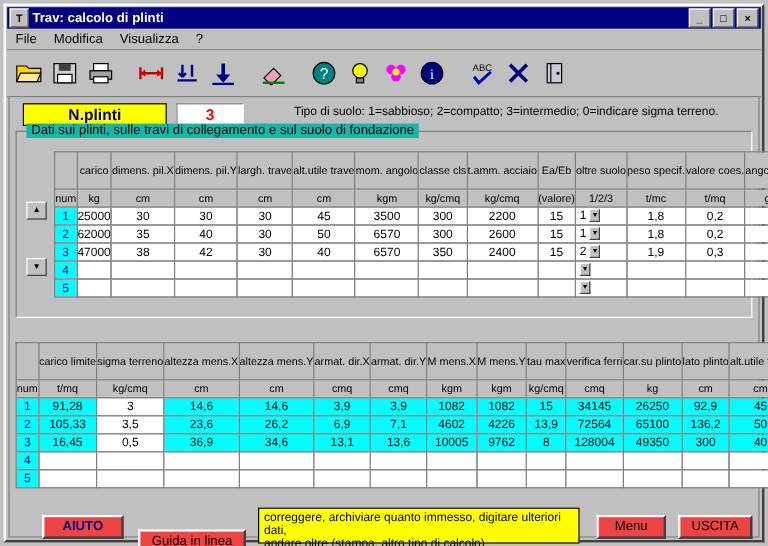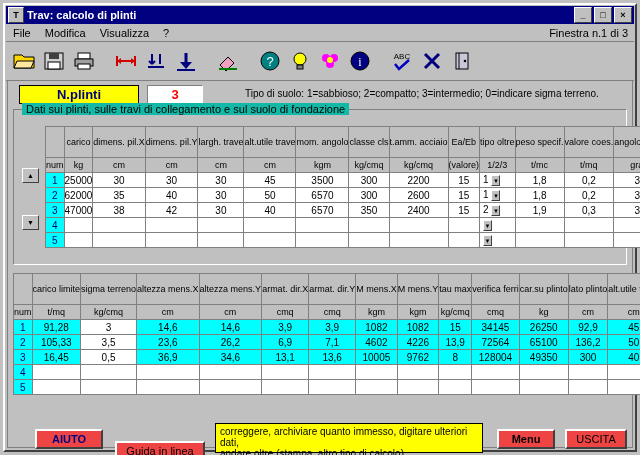--- a/index.html
+++ b/index.html
@@ -61,21 +61,21 @@
   }
   .tool{
     width:28px;height:28px;margin-right:2px;
     display:flex;align-items:center;justify-content:center;
     font-size:15px;
   }
   .tool.sep{width:10px;}
   
   .nplinti-row{
     position:absolute;left:14px;top:80px;width:240px;height:20px;
-    display:flex;align-items:flex-start;
+    display:flex;align-items:center;
   }
   .nplinti-label{
     width:120px;height:19px;background:#ffff00;
     border:1px solid #000;
     display:flex;align-items:center;justify-content:center;
     font-weight:bold;font-size:13px;color:#000080;
     box-sizing:border-box;
   }
   .nplinti-value{
     margin-left:8px;width:56px;height:19px;background:#fff;
@@ -118,34 +118,34 @@
   .sbtn{
     width:17px;height:15px;background:#c0c0c0;
     border-top:1px solid #fff;border-left:1px solid #fff;
     border-right:1px solid #404040;border-bottom:1px solid #404040;
     display:flex;align-items:center;justify-content:center;font-size:7px;
     box-sizing:border-box;
   }
   .sbtn.down{position:absolute;top:47px;}
   
   .tbl2-wrap{
-    position:absolute;left:8px;top:268px;width:614px;height:140px;
+    position:absolute;left:8px;top:280px;width:614px;height:140px;
   }
   
   .btn{
     background:#ef4444;
     border-top:2px solid #fff;border-left:2px solid #fff;
     border-right:2px solid #404040;border-bottom:2px solid #404040;
     display:flex;align-items:center;justify-content:center;
     font-size:11px;box-sizing:border-box;color:#000080;font-weight:bold;
   }
   .btn.plain{color:#000;font-weight:normal;}
   #aiuto-button{position:absolute;left:30px;top:424px;width:68px;height:20px;}
   #guida-button{position:absolute;left:110px;top:436px;width:90px;height:20px;}
-  #menu-button{position:absolute;left:492px;top:424px;width:58px;height:20px;color:#000;font-weight:bold;}
+  #menu-button{position:absolute;left:492px;top:424px;width:58px;height:20px;color:#000;font-weight:normal;}
   #uscita-button{position:absolute;left:560px;top:424px;width:62px;height:20px;color:#000;font-weight:normal;}
   .msgbox{
     position:absolute;left:210px;top:418px;width:268px;height:30px;
     background:#ffff00;border:1px solid #000;
     font-size:10px;padding:2px 4px;box-sizing:border-box;line-height:11px;
     color:#000;
   }
   .dd{
     display:inline-block;width:9px;height:11px;background:#c0c0c0;
     border-top:1px solid #fff;border-left:1px solid #fff;
@@ -169,21 +169,20 @@
       <div class="tbtn">□</div>
       <div class="tbtn">×</div>
     </div>
   </div>
 
   <div class="menubar">
     <div class="menu-item">File</div>
     <div class="menu-item">Modifica</div>
     <div class="menu-item">Visualizza</div>
     <div class="menu-item">?</div>
-    <div class="menu-item menu-right">Finestra n.1 di 3</div>
   </div>
 
   <div class="toolbar">
     <div class="tool">
       <svg width="24" height="20" viewBox="0 0 24 20">
           <path d="M2 4h8l2 2h10v11H2z" fill="#ffd700" stroke="#000" stroke-width="1"></path>
           <path d="M2 17l3-7h17l-3 7z" fill="#ffe89b" stroke="#000" stroke-width="1"></path>
         </svg>
     </div>
     <div class="tool">
@@ -312,21 +311,21 @@
             <td class="hdr hcell" style="height:30px;"></td>
             <td class="hdr hcell" style="height:30px;">carico</td>
             <td class="hdr hcell" style="height:30px;">dimens. pil.X</td>
             <td class="hdr hcell" style="height:30px;text-align:right;">dimens. pil.Y</td>
             <td class="hdr hcell" style="height:30px;">largh. trave</td>
             <td class="hdr hcell" style="height:30px;">alt.utile trave</td>
             <td class="hdr hcell" style="height:30px;">mom. angolo</td>
             <td class="hdr hcell" style="height:30px;">classe cls</td>
             <td class="hdr hcell" style="height:30px;">t.amm. acciaio</td>
             <td class="hdr hcell" style="height:30px;">Ea/Eb</td>
-            <td class="hdr hcell" style="height:30px;">tipo oltre</td>
+            <td class="hdr hcell" style="height:30px;">oltre suolo</td>
             <td class="hdr hcell" style="height:30px;">peso specif.</td>
             <td class="hdr hcell" style="height:30px;">valore coes.</td>
             <td class="hdr hcell" style="height:30px;">angolo attrito</td>
           </tr>
           <tr>
             <td class="hdr hcell">num</td>
             <td class="hdr hcell">kg</td>
             <td class="hdr hcell">cm</td>
             <td class="hdr hcell">cm</td>
             <td class="hdr hcell">cm</td>

